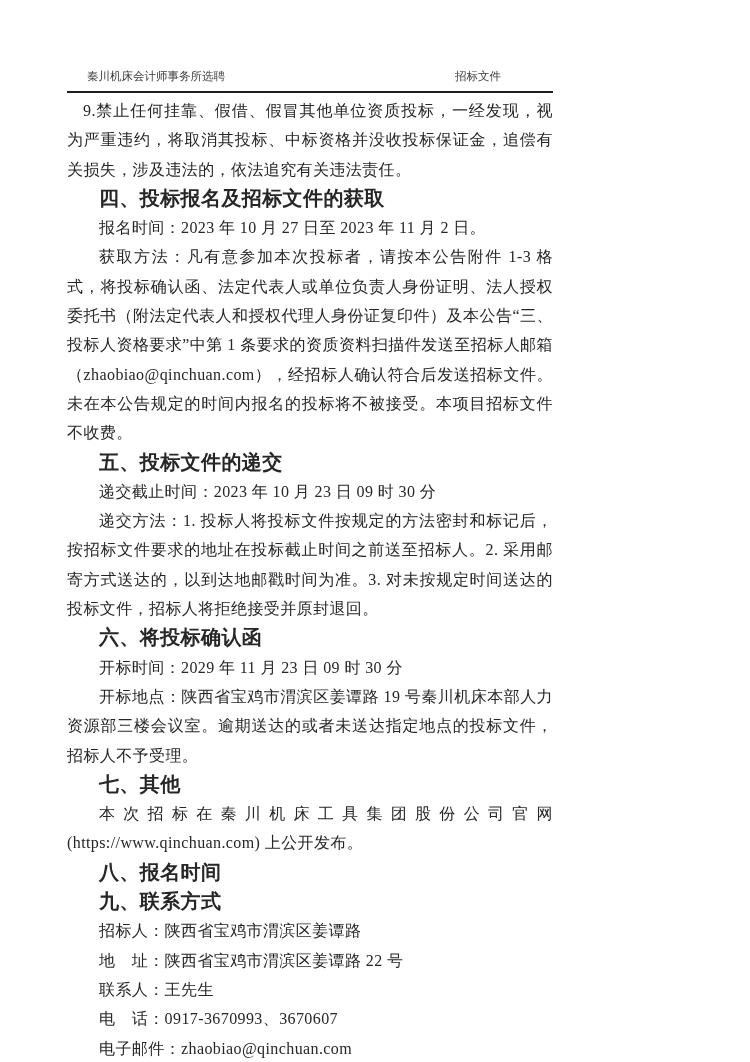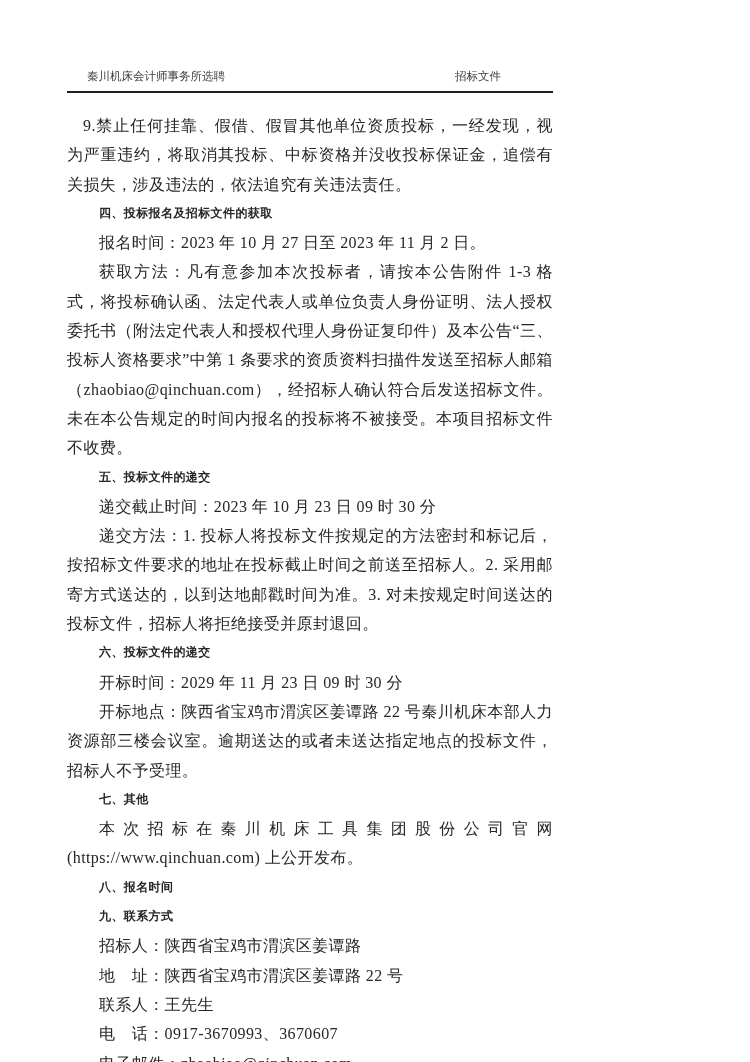--- a/index.html
+++ b/index.html
@@ -27,29 +27,29 @@
     line-height: 14px;
     color: #3d3d3d;
   }
   .doc-body {
     font-size: 16px;
     line-height: 29.3px;
     letter-spacing: 0.4px;
     text-align: justify;
     overflow-wrap: break-word;
   }
-  .doc-body > :first-child { margin-top: 18px; }
+  .doc-body > :first-child { margin-top: 3px; }
   .para {
     margin: 0;
     text-indent: 32px;
   }
   .para.num-indent { text-indent: 16px; } 
   .heading {
     margin: 0;
-    font-size: 12px;
+    font-size: 20px;
     font-weight: bold;
     text-indent: 32px;
     line-height: 29.3px;
   }
   .page-footer {
     margin-top: 12px;
     text-align: center;
     font-size: 14px;
     line-height: 20px;
     color: #2e2e2e;
@@ -71,23 +71,23 @@
       <p class="para num-indent">9.禁止任何挂靠、假借、假冒其他单位资质投标，一经发现，视为严重违约，将取消其投标、中标资格并没收投标保证金，追偿有关损失，涉及违法的，依法追究有关违法责任。</p>
 
       <h2 class="heading">四、投标报名及招标文件的获取</h2>
       <p class="para">报名时间：2023 年 10 月 27 日至 2023 年 11 月 2 日。</p>
       <p class="para">获取方法：凡有意参加本次投标者，请按本公告附件 1-3 格式，将投标确认函、法定代表人或单位负责人身份证明、法人授权委托书（附法定代表人和授权代理人身份证复印件）及本公告“三、投标人资格要求”中第 1 条要求的资质资料扫描件发送至招标人邮箱（zhaobiao@qinchuan.com），经招标人确认符合后发送招标文件。未在本公告规定的时间内报名的投标将不被接受。本项目招标文件不收费。</p>
 
       <h2 class="heading">五、投标文件的递交</h2>
       <p class="para">递交截止时间：2023 年 10 月 23 日 09 时 30 分</p>
       <p class="para">递交方法：1. 投标人将投标文件按规定的方法密封和标记后，按招标文件要求的地址在投标截止时间之前送至招标人。2. 采用邮寄方式送达的，以到达地邮戳时间为准。3. 对未按规定时间送达的投标文件，招标人将拒绝接受并原封退回。</p>
 
-      <h2 class="heading">六、投标文件的递交</h2>
+      <h2 class="heading">六、将投标确认函</h2>
       <p class="para">开标时间：2029 年 11 月 23 日 09 时 30 分</p>
-      <p class="para">开标地点：陕西省宝鸡市渭滨区姜谭路 22 号秦川机床本部人力资源部三楼会议室。逾期送达的或者未送达指定地点的投标文件，招标人不予受理。</p>
+      <p class="para">开标地点：陕西省宝鸡市渭滨区姜谭路 19 号秦川机床本部人力资源部三楼会议室。逾期送达的或者未送达指定地点的投标文件，招标人不予受理。</p>
 
       <h2 class="heading">七、其他</h2>
       <p class="para">本次招标在秦川机床工具集团股份公司官网 (https://www.qinchuan.com) 上公开发布。</p>
 
       <h2 class="heading">八、报名时间</h2>
 
       <h2 class="heading">九、联系方式</h2>
       <p class="para">招标人：陕西省宝鸡市渭滨区姜谭路</p>
       <p class="para">地　址：陕西省宝鸡市渭滨区姜谭路 22 号</p>
       <p class="para">联系人：王先生</p>

